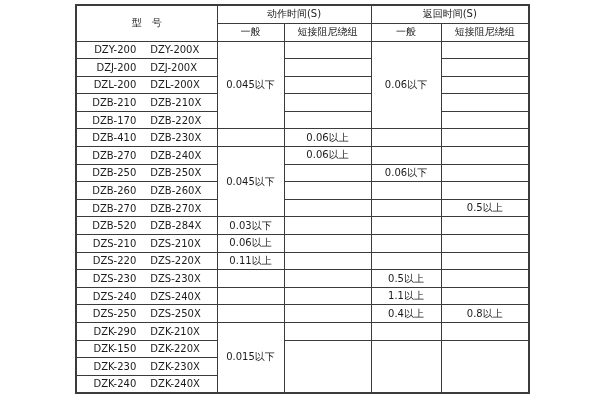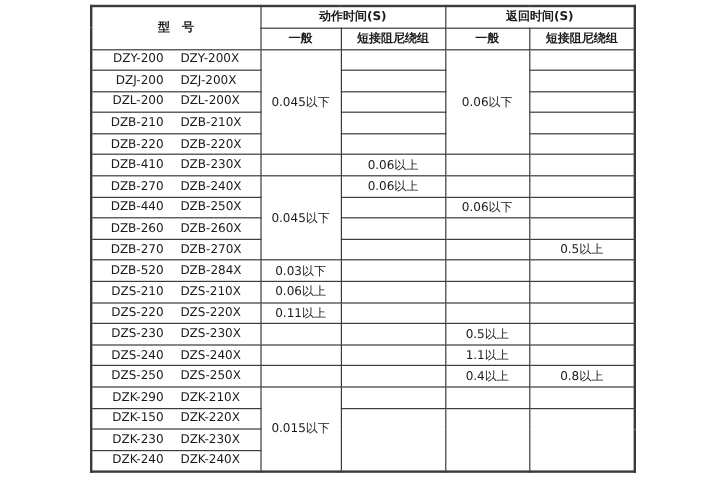--- a/index.html
+++ b/index.html
@@ -27,21 +27,21 @@
     font-weight: normal;
     white-space: nowrap;
     overflow: hidden;
   }
   .spec-table thead tr { height: 18px; }
   .spec-table tbody tr { height: 17.6px; padding-left: 30px; }
 
   td.model-cell .model-a { display: inline-block; margin-right: 14px; }
   td.model-cell .model-b { display: inline-block; }
 
-  th.hdr { font-size: 10px; font-weight: bold; }
+  th.hdr { font-size: 10px; }
   td.val { font-size: 10px; }
 </style>
 </head>
 <body>
 
 <div class="page">
   <table class="spec-table">
     <colgroup>
       <col style="width:141px">
       <col style="width:67px">
@@ -93,21 +93,21 @@
       <tr>
         <td class="model-cell">
           <span class="model-a">DZB-210</span><span class="model-b">DZB-210X</span>
         </td>
         <td class="val"></td>
         <td class="val"></td>
       </tr>
 
       <tr>
         <td class="model-cell">
-          <span class="model-a">DZB-220</span><span class="model-b">DZB-220X</span>
+          <span class="model-a">DZB-170</span><span class="model-b">DZB-220X</span>
         </td>
         <td class="val"></td>
         <td class="val"></td>
       </tr>
 
       <tr>
         <td class="model-cell">
           <span class="model-a">DZB-410</span><span class="model-b">DZB-230X</span>
         </td>
         <td class="val"></td>
@@ -121,21 +121,21 @@
           <span class="model-a">DZB-270</span><span class="model-b">DZB-240X</span>
         </td>
         <td class="val" rowspan="4">0.045以下</td>
         <td class="val">0.06以上</td>
         <td class="val"></td>
         <td class="val"></td>
       </tr>
 
       <tr>
         <td class="model-cell">
-          <span class="model-a">DZB-440</span><span class="model-b">DZB-250X</span>
+          <span class="model-a">DZB-250</span><span class="model-b">DZB-250X</span>
         </td>
         <td class="val"></td>
         <td class="val">0.06以下</td>
         <td class="val"></td>
       </tr>
 
       <tr>
         <td class="model-cell">
           <span class="model-a">DZB-260</span><span class="model-b">DZB-260X</span>
         </td>

